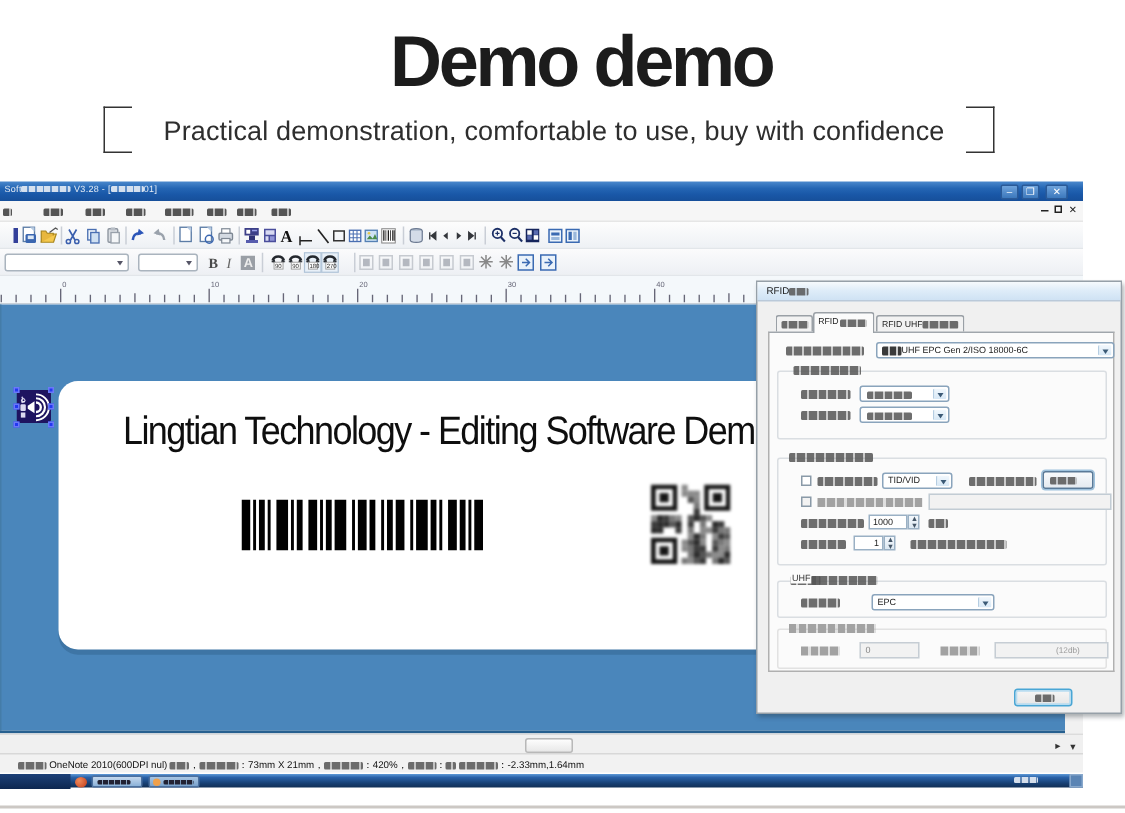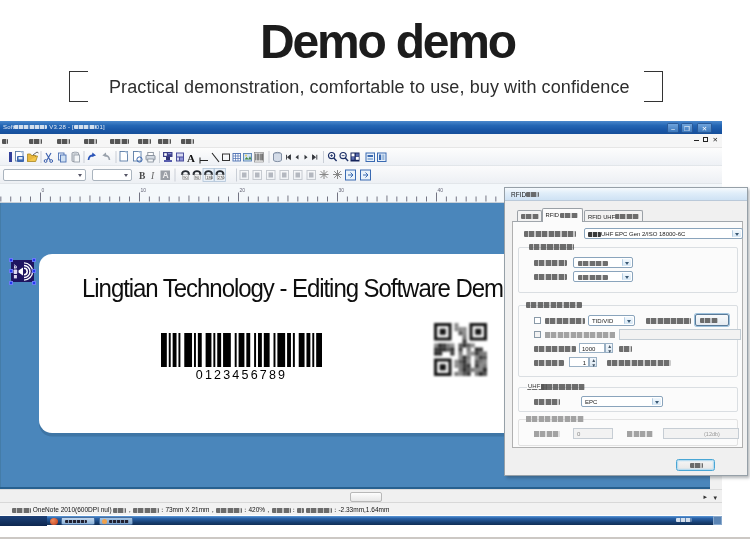--- a/index.html
+++ b/index.html
@@ -316,21 +316,20 @@
         <rect x="102.81" width="5.82" y="0" height="34"></rect>
         <rect x="112.51" width="1.94" y="0" height="34"></rect>
         <rect x="116.39" width="7.76" y="0" height="34"></rect>
         <rect x="126.08" width="3.88" y="0" height="34"></rect>
         <rect x="131.90" width="1.94" y="0" height="34"></rect>
         <rect x="137.72" width="5.82" y="0" height="34"></rect>
         <rect x="145.48" width="3.88" y="0" height="34"></rect>
         <rect x="151.30" width="1.94" y="0" height="34"></rect>
         <rect x="155.18" width="5.82" y="0" height="34"></rect>
       </svg></div>
-  <div class="abs" id="bcnum">0123456789</div>
   <div class="abs" style="left:434px;top:323px"><svg width="53" height="53" style="filter:blur(0.95px)">
         <rect x="0.0" y="0.0" width="17.5" height="17.5" fill="#151515"></rect>
         <rect x="3.1" y="3.1" width="11.4" height="11.4" fill="#fdfdfd"></rect>
         <rect x="5.7" y="5.7" width="6.1" height="6.1" fill="#151515"></rect>
         <rect x="35.5" y="0.0" width="17.5" height="17.5" fill="#151515"></rect>
         <rect x="38.5" y="3.1" width="11.4" height="11.4" fill="#fdfdfd"></rect>
         <rect x="41.2" y="5.7" width="6.1" height="6.1" fill="#151515"></rect>
         <rect x="0.0" y="35.5" width="17.5" height="17.5" fill="#151515"></rect>
         <rect x="3.1" y="38.5" width="11.4" height="11.4" fill="#fdfdfd"></rect>
         <rect x="5.7" y="41.2" width="6.1" height="6.1" fill="#151515"></rect>

